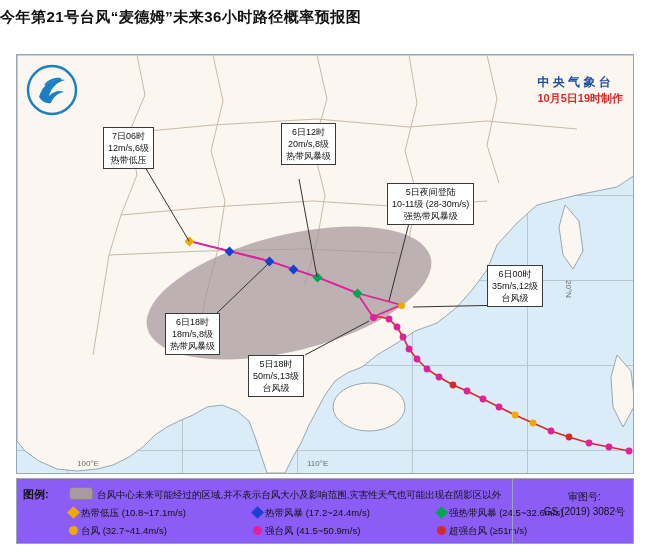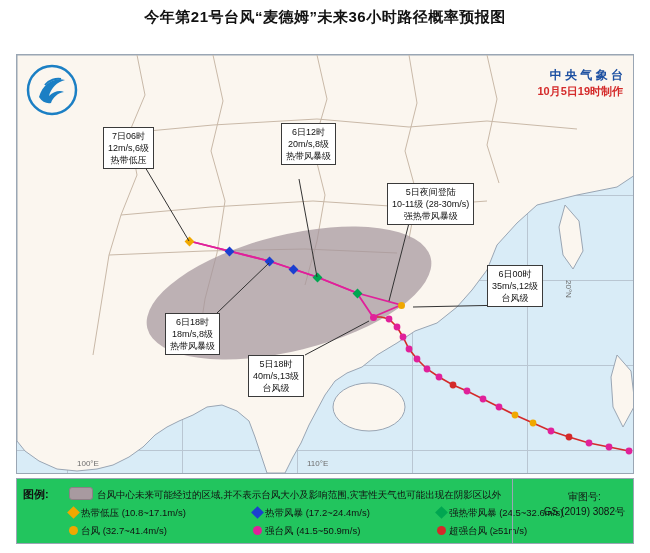--- a/index.html
+++ b/index.html
@@ -7,21 +7,21 @@
     width:650px;height:553px;
     background:#ffffff;
     font-family:"Liberation Sans","DejaVu Sans",sans-serif;
     overflow:hidden;
     position:relative;
   }
   .frame{position:absolute;left:0;top:0;width:650px;height:553px;}
 
   
   .title-block{
-    position:absolute;left:0;top:6px;width:650px;text-align:center;
+    position:absolute;left:0;top:6px;width:650px;
     color:#111;
   }
   .title-line1{font-size:15px;font-weight:bold;letter-spacing:.5px;line-height:21px;}
   .title-line2{font-size:13px;font-weight:bold;line-height:19px;}
 
   
   .map{
     position:absolute;left:16px;top:54px;width:618px;height:420px;
     background:#ffffff;border:1px solid #9aa6b4;box-sizing:border-box;
     overflow:hidden;
@@ -29,40 +29,40 @@
   .sea{position:absolute;left:0;top:0;width:100%;height:100%;background:#d9ecf7;}
   .grid-line{position:absolute;background:#b9c6d2;}
   .grid-v{width:1px;height:100%;top:0;}
   .grid-h{height:1px;width:100%;left:0;}
   .lbl{position:absolute;font-size:8px;color:#6d6d6d;}
 
   
   .logo{position:absolute;left:8px;top:8px;width:54px;height:54px;}
 
   
-  .issuer{position:absolute;right:10px;top:12px;text-align:right;line-height:16px;}
+  .issuer{position:absolute;right:10px;top:19px;text-align:left;line-height:16px;}
   .issuer .l1{color:#1c4fa1;font-size:12px;font-weight:bold;}
   .issuer .l2{color:#d42a2a;font-size:11px;font-weight:bold;}
 
   
   .callout{
     position:absolute;background:#ffffff;border:1px solid #3a3a3a;
     font-size:9px;line-height:12px;color:#111;padding:2px 4px;text-align:center;
     white-space:nowrap;
   }
 
   
   .pt{position:absolute;width:7px;height:7px;margin-left:-3.5px;margin-top:-3.5px;}
   .pt.circle{border-radius:50%;}
   .pt.dia{transform:rotate(45deg);}
 
   
   .legend{
     position:absolute;left:16px;top:478px;width:618px;height:66px;
-    border:1px solid #9aa6b4;box-sizing:border-box;background:#22c55e;
+    border:1px solid #9aa6b4;box-sizing:border-box;background:#8b5cf6;
     font-size:10px;color:#111;
   }
   .legend-title{position:absolute;left:6px;top:8px;font-size:11px;font-weight:bold;}
   .lg-item{position:absolute;white-space:nowrap;font-size:9.5px;}
   .lg-swatch{display:inline-block;width:9px;height:9px;vertical-align:-1px;margin-right:3px;}
   .lg-swatch.dia{transform:rotate(45deg);}
   .shade-chip{display:inline-block;width:22px;height:11px;background:#a89aa0;
     border:1px solid #8d7f86;vertical-align:-2px;margin-right:4px;border-radius:3px;}
   .approval{position:absolute;right:6px;top:10px;text-align:center;font-size:10px;line-height:15px;color:#111;}
   .vsep{position:absolute;top:0;height:100%;width:1px;background:#9aa6b4;}
@@ -188,21 +188,21 @@
       <div>35m/s,12级</div>
       <div>台风级</div>
     </div>
     <div class="callout" id="co4" style="left: 148px; top: 258px;">
       <div>6日18时</div>
       <div>18m/s,8级</div>
       <div>热带风暴级</div>
     </div>
     <div class="callout" id="co5" style="left: 231px; top: 300px;">
       <div>5日18时</div>
-      <div>40m/s,13级</div>
+      <div>50m/s,13级</div>
       <div>台风级</div>
     </div>
 
     <div class="lbl" id="ax0" style="left: 60px; top: 404px;">100°E</div>
     <div class="lbl" id="ax1" style="left: 290px; top: 404px;">110°E</div>
     <div class="lbl" id="ax2" style="transform: rotate(90deg); transform-origin: 0px 0px; left: 556px; top: 225px;">20°N</div>
 
     <svg class="logo" viewBox="0 0 54 54">
       <circle cx="27" cy="27" r="24" fill="none" stroke="#1b7fc4" stroke-width="2.5"></circle>
       <path d="M14,34 C18,20 30,14 40,17 C32,19 26,25 24,33 C29,28 35,27 39,29

